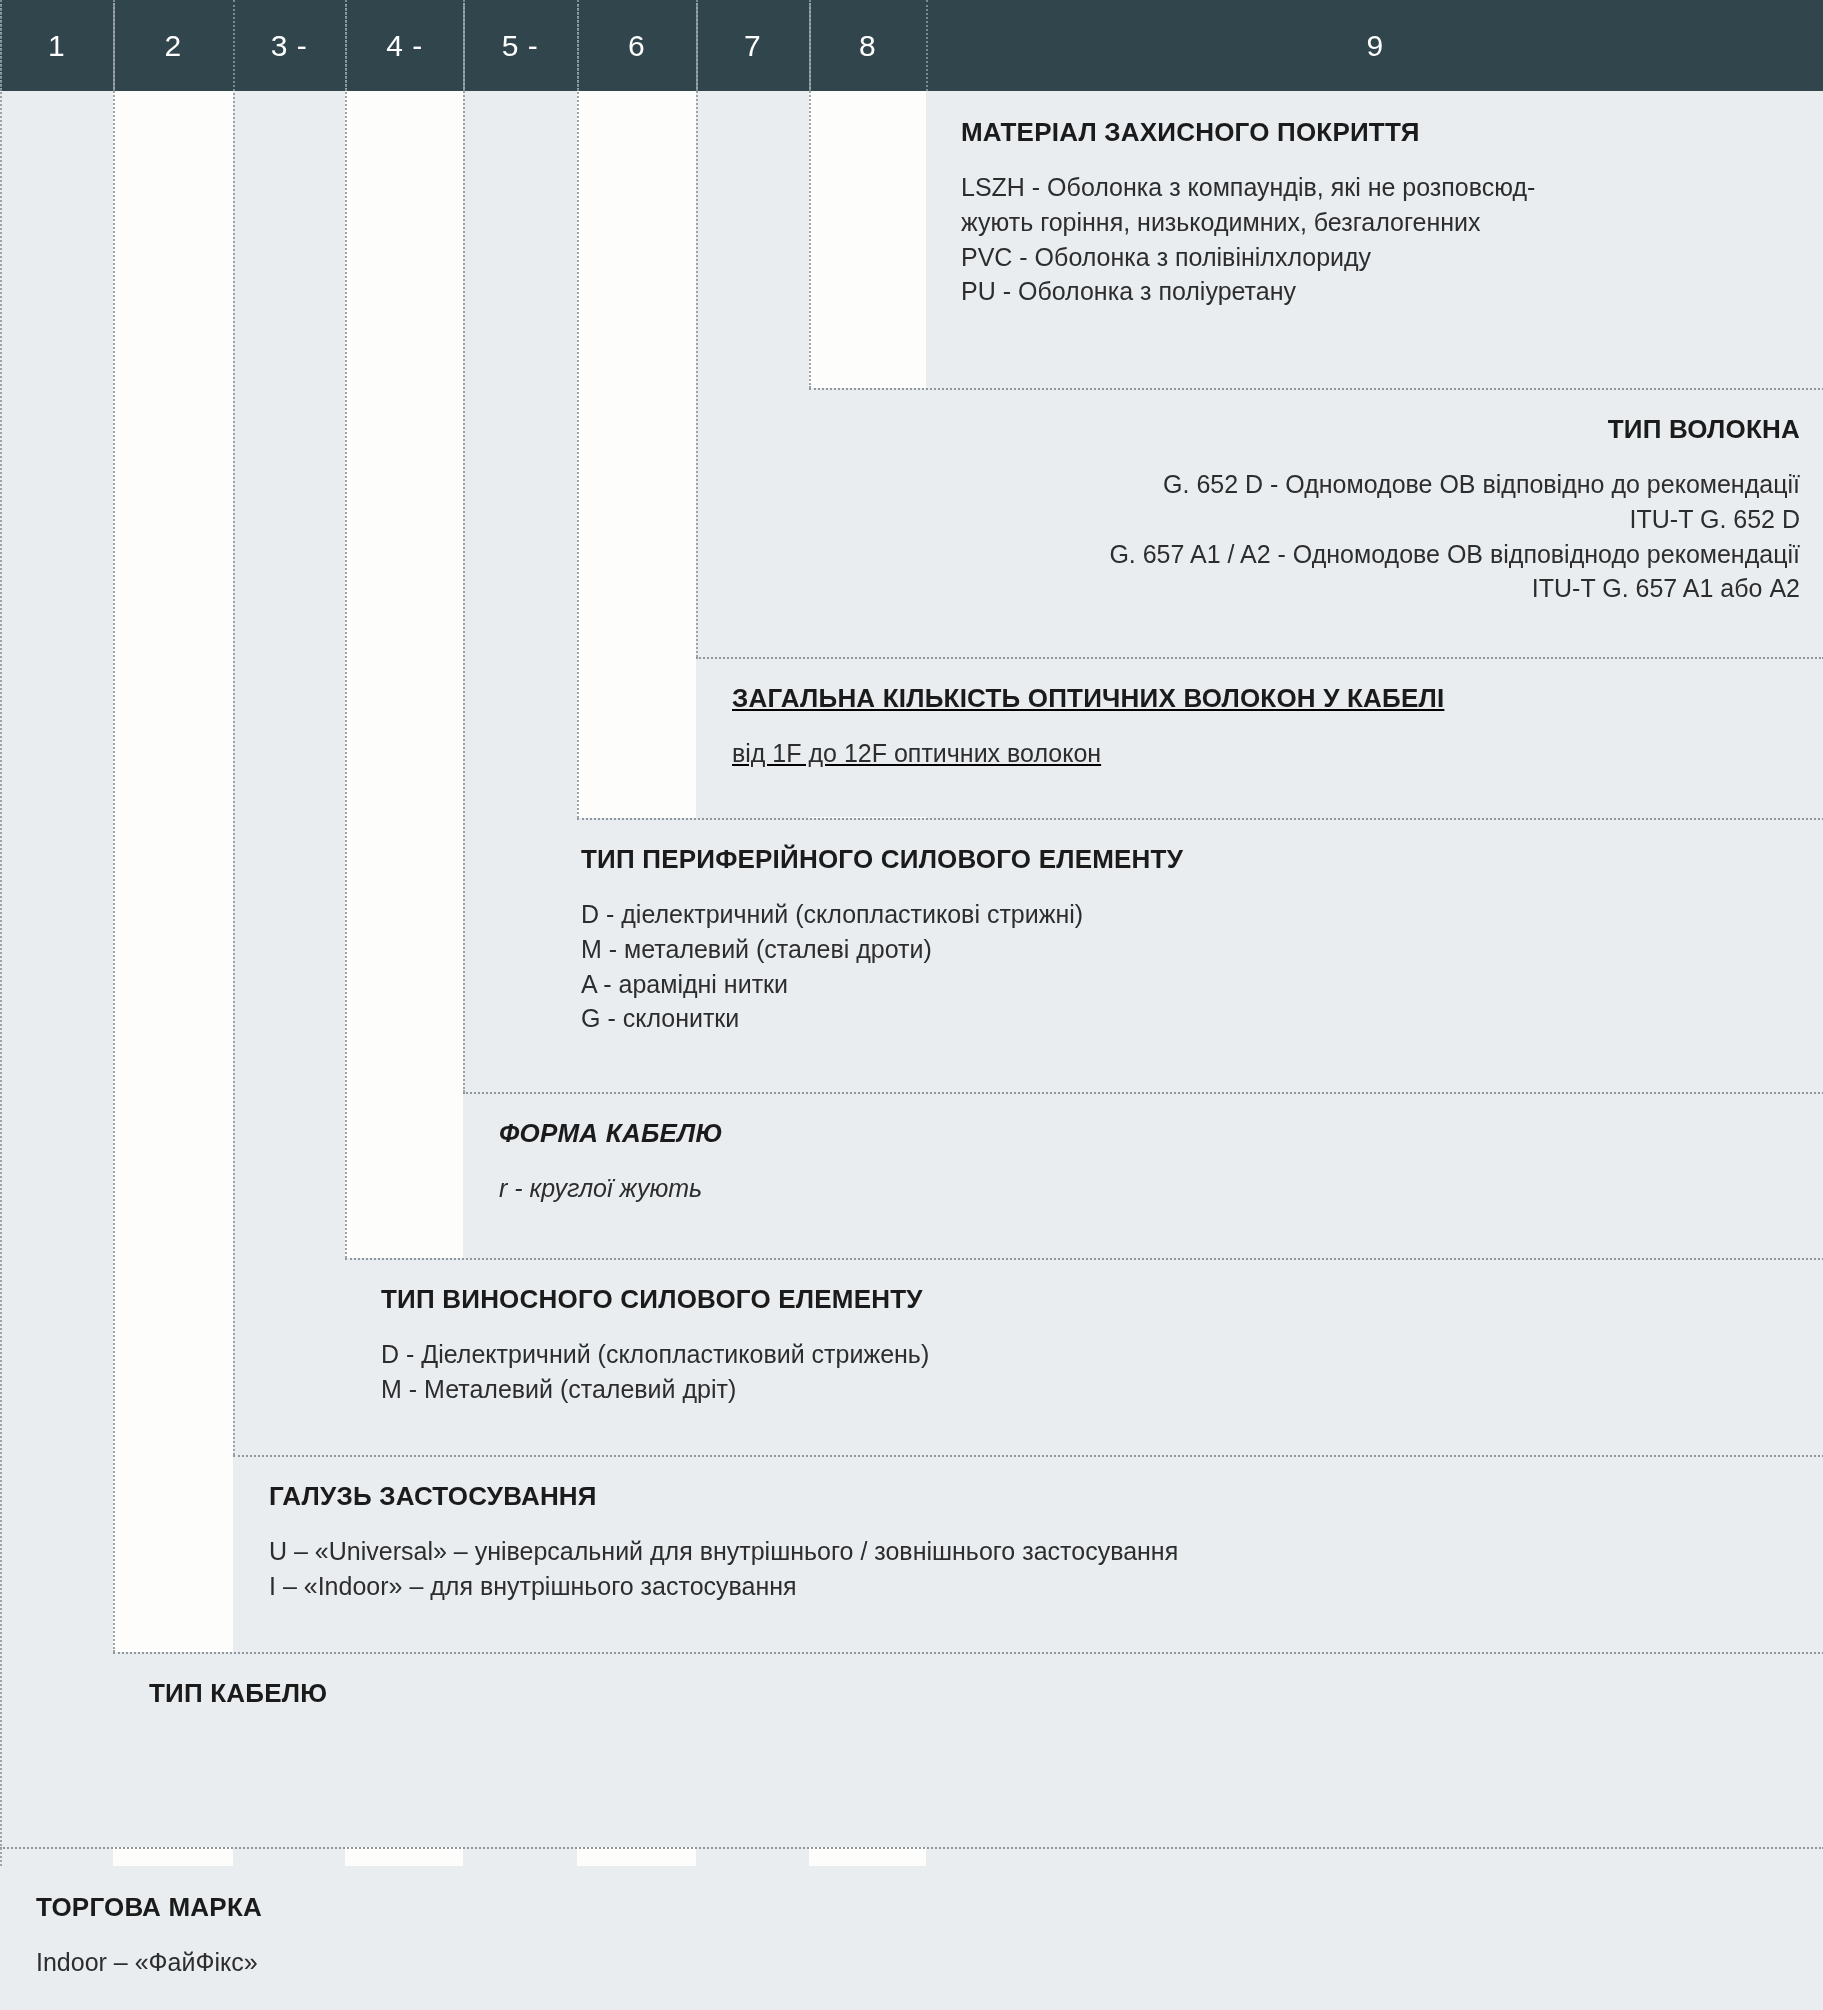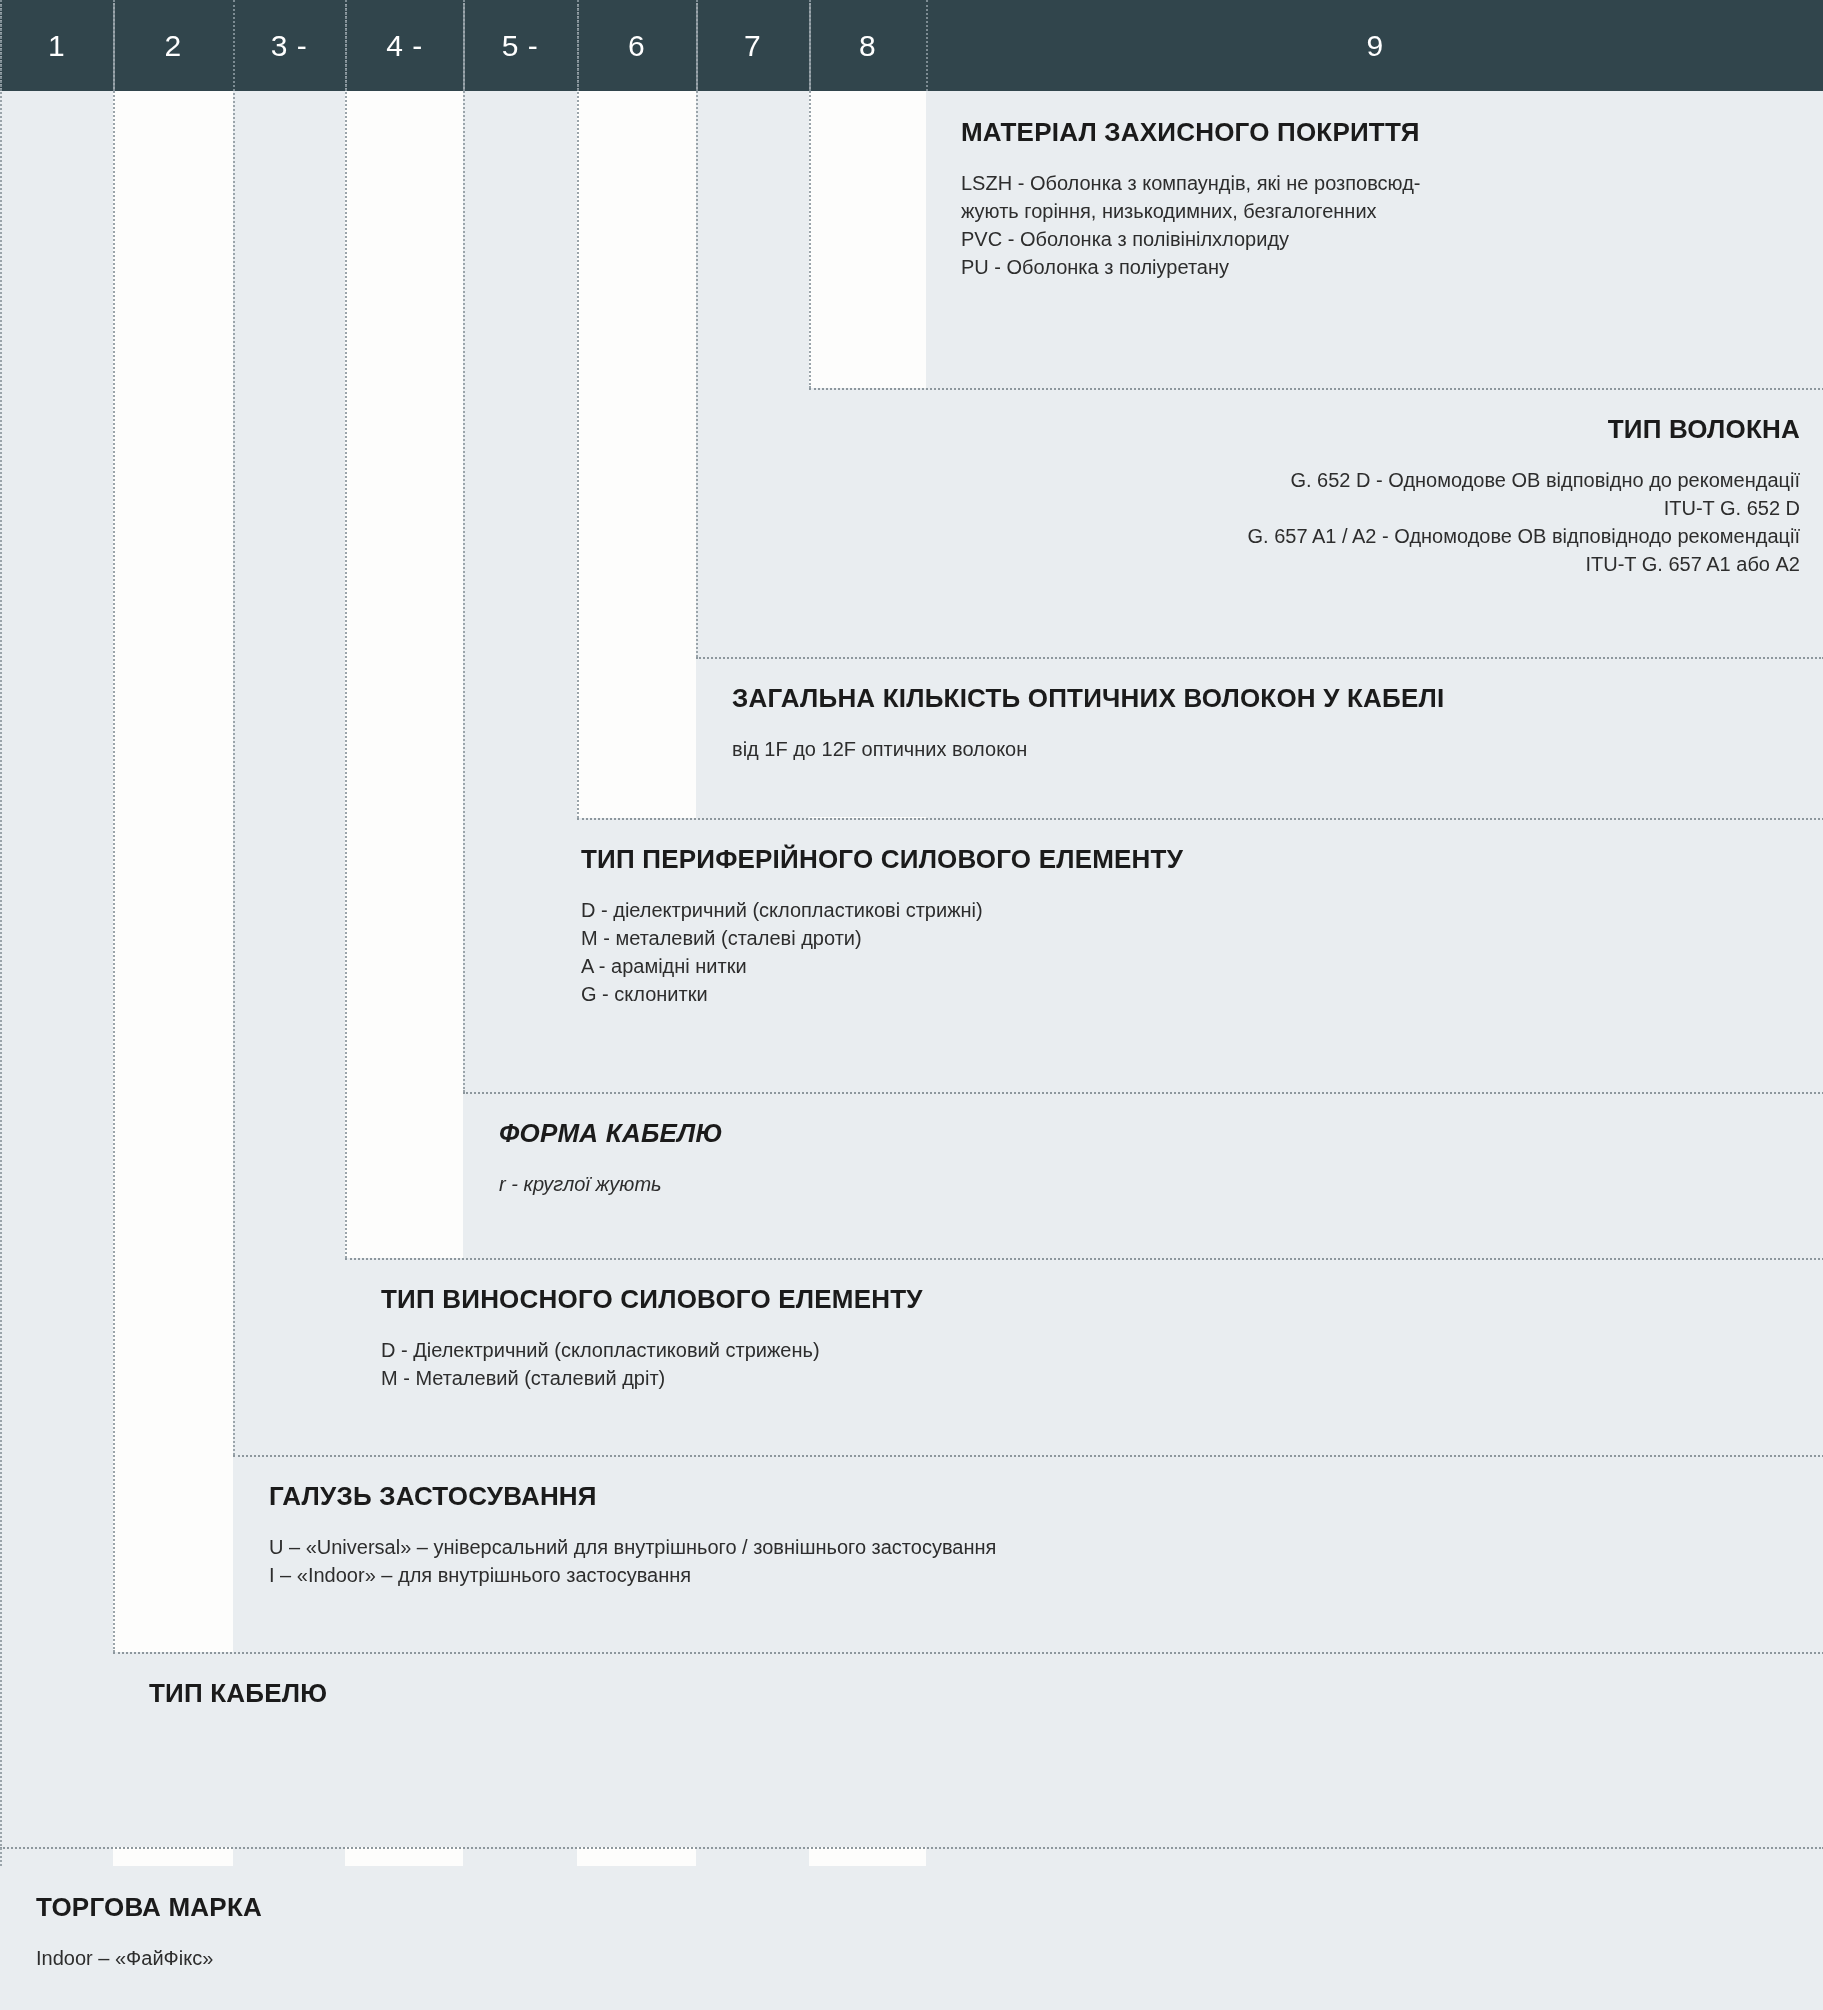--- a/index.html
+++ b/index.html
@@ -70,21 +70,21 @@
   .block .title {
     font-size: 26px;
     font-weight: bold;
     color: #1b1b1b;
     letter-spacing: 0.2px;
     line-height: 1.2;
     white-space: nowrap;
   }
   .block .body {
     margin-top: 22px;
-    font-size: 20px;
+    font-size: 25px;
     font-weight: 400;
     color: #2d2d2d;
     line-height: 1.39;
     white-space: pre-line;
   }
 
   
   .hsep {
     position: absolute;
     right: 0;
@@ -120,21 +120,21 @@
 
   <div class="block" style="top:388px;left:809px;height:269px;padding-left:36px;padding-right:24px;text-align:right;">
     <div class="title">ТИП ВОЛОКНА</div>
     <div class="body">G. 652 D - Одномодове ОВ відповідно до рекомендації
 ITU-T G. 652 D
 G. 657 A1 / A2 - Одномодове ОВ відповіднодо рекомендації
 ITU-T G. 657 A1 або A2</div>
   </div>
   <div class="hsep" style="top:657px;left:696px;"></div>
 
-  <div class="block" style="top:657px;left:696px;height:160px;padding-left:36px;padding-right:24px;">
+  <div class="block" style="top:657px;left:696px;height:160px;padding-left:36px;padding-right:24px;text-decoration:underline;">
     <div class="title">ЗАГАЛЬНА КІЛЬКІСТЬ ОПТИЧНИХ ВОЛОКОН У КАБЕЛІ</div>
     <div class="body">від 1F до 12F оптичних волокон</div>
   </div>
   <div class="hsep" style="top:818px;left:577px;"></div>
 
   <div class="block" style="top:818px;left:545px;height:274px;padding-left:36px;padding-right:24px;">
     <div class="title">ТИП ПЕРИФЕРІЙНОГО СИЛОВОГО ЕЛЕМЕНТУ</div>
     <div class="body">D - діелектричний (склопластикові стрижні)
 M - металевий (сталеві дроти)
 A - арамідні нитки

